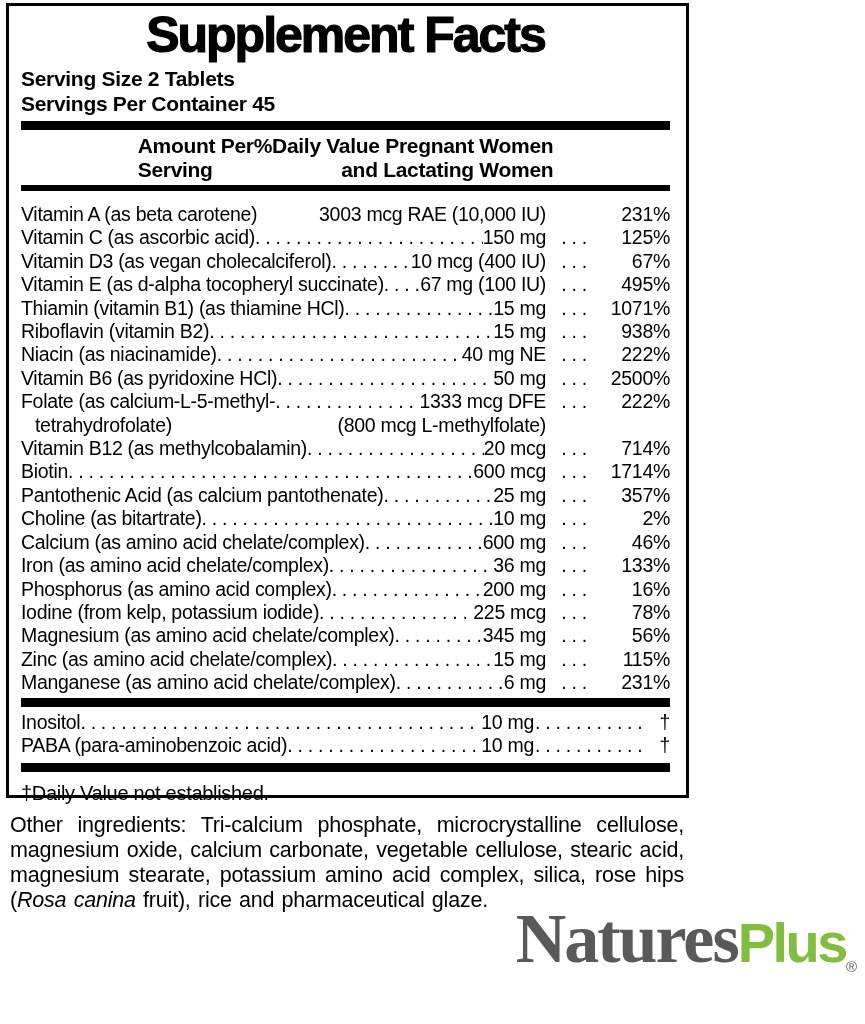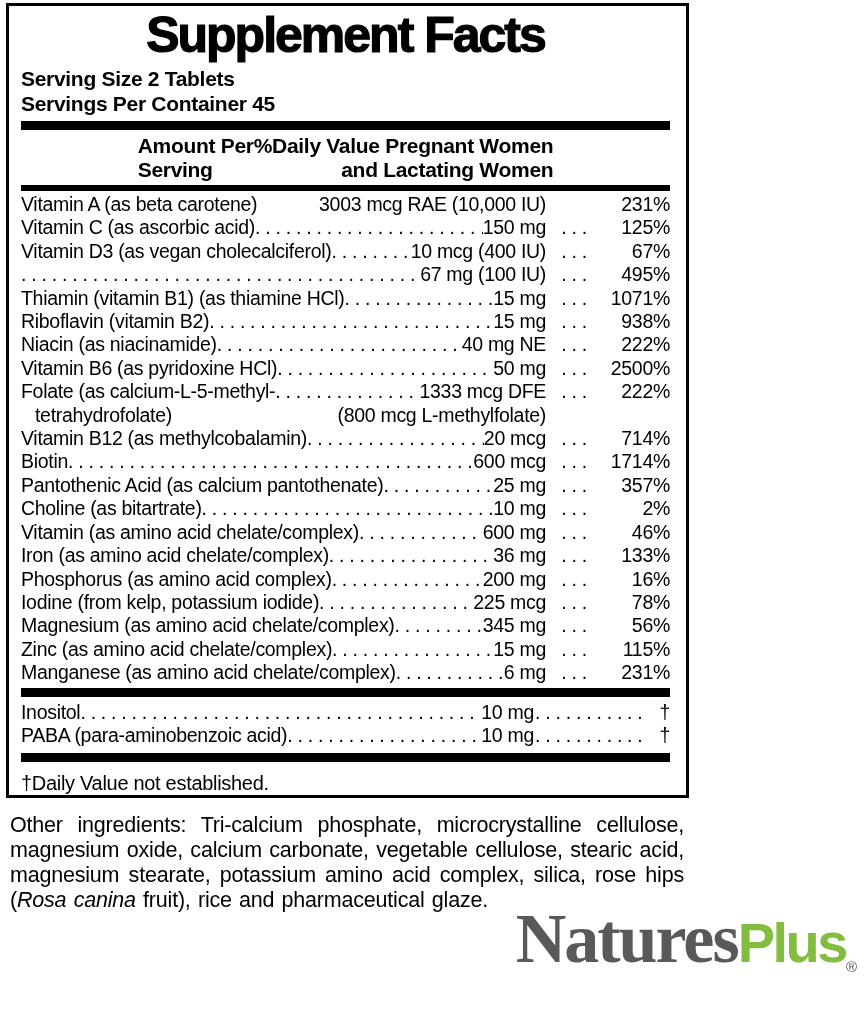--- a/index.html
+++ b/index.html
@@ -40,21 +40,21 @@
   .bar-1 { height:9px; margin-top:5px; }
   .header-row {
     display:flex; justify-content:center; align-items:flex-start;
     margin-top:4px;
     font-size:21px; line-height:24px; font-weight:bold;
     letter-spacing:-0.3px;
   }
   .header-right { text-align:right; }
   .bar-2 { height:6px; margin-top:3px; }
 
-  .rows { margin-top:2px; }
+  .rows { margin-top:12px; }
   .row {
     display:flex; align-items:baseline;
     font-size:19.5px; line-height:23.4px;
     letter-spacing:-0.3px;
     white-space:nowrap;
   }
   .n-text { flex:none; }
   .leader {
     flex:1 1 0; min-width:0;
     overflow:hidden;
@@ -167,20 +167,21 @@
     <span class="pct">125%</span>
   </div>
         <div class="row">
     <span class="n-text">Vitamin D3 (as vegan cholecalciferol)</span>
     <span class="leader"></span>
     <span class="amt">10 mcg (400 IU)</span>
     <span class="middots"></span>
     <span class="pct">67%</span>
   </div>
         <div class="row">
+    <span class="n-text">Vitamin E (as d-alpha tocopheryl succinate)</span>
     <span class="leader"></span>
     <span class="amt">67 mg (100 IU)</span>
     <span class="middots"></span>
     <span class="pct">495%</span>
   </div>
         <div class="row">
     <span class="n-text">Thiamin (vitamin B1) (as thiamine HCl)</span>
     <span class="leader"></span>
     <span class="amt">15 mg</span>
     <span class="middots"></span>
@@ -243,21 +244,21 @@
     <span class="pct">357%</span>
   </div>
         <div class="row">
     <span class="n-text">Choline (as bitartrate)</span>
     <span class="leader"></span>
     <span class="amt">10 mg</span>
     <span class="middots"></span>
     <span class="pct">2%</span>
   </div>
         <div class="row">
-    <span class="n-text">Vitamin (as amino acid chelate/complex)</span>
+    <span class="n-text">Calcium (as amino acid chelate/complex)</span>
     <span class="leader"></span>
     <span class="amt">600 mg</span>
     <span class="middots"></span>
     <span class="pct">46%</span>
   </div>
         <div class="row">
     <span class="n-text">Iron (as amino acid chelate/complex)</span>
     <span class="leader"></span>
     <span class="amt">36 mg</span>
     <span class="middots"></span>

